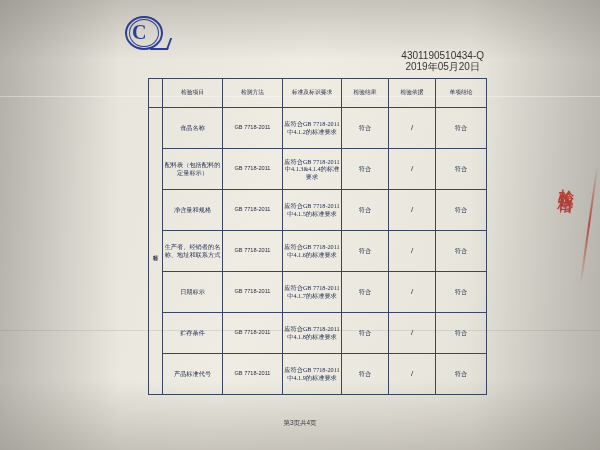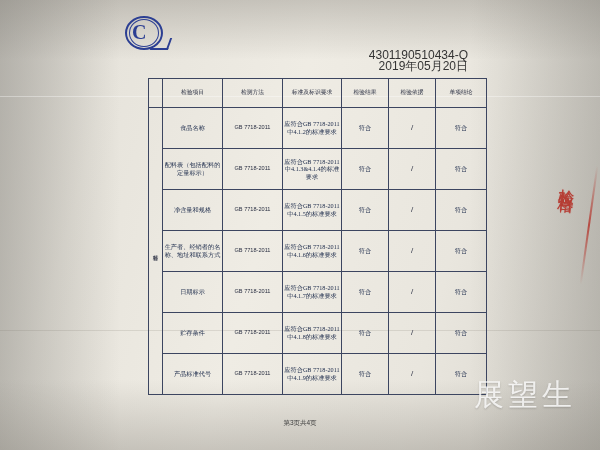--- a/index.html
+++ b/index.html
@@ -56,22 +56,22 @@
     letter-spacing:-2px;
   }
   .seal .tail{
     position:absolute;left:30px;top:24px;width:16px;height:10px;
     border-bottom:2px solid #2c3f93;border-right:2px solid #2c3f93;
     transform:skewX(-20deg);
   }
 
   
   .meta{
-    position:absolute;right:132px;top:50px;text-align:right;
-    color:#343434;font-size:12px;line-height:11px;
+    position:absolute;right:116px;top:50px;text-align:center;
+    color:#343434;font-size:10px;line-height:11px;
     font-family:"Liberation Sans", sans-serif;
   }
   .meta div{white-space:nowrap;}
 
   
   .tbl-wrap{
     position:absolute;left:148px;top:78px;width:328px;
   }
   table{
     border-collapse:collapse;width:328px;
@@ -258,15 +258,14 @@
         </tr>
       </tbody>
     </table>
   </div>
 
   <div class="red-line"></div>
   <div class="red-note">检验合格</div>
 
   <div class="footer">第3页共4页</div>
 
-  <div class="watermark">展望生</div>
 
 </div>
 
 </body></html>

